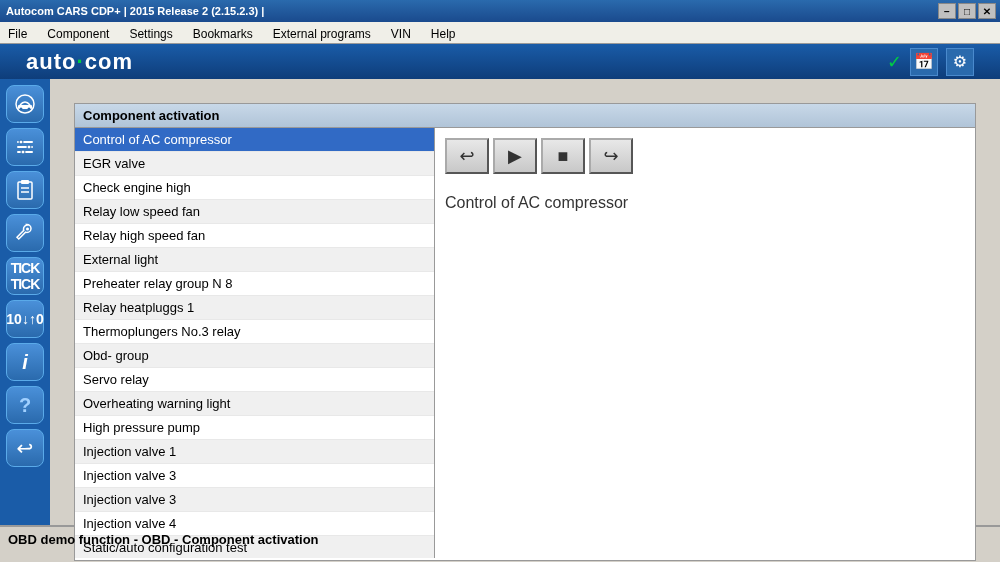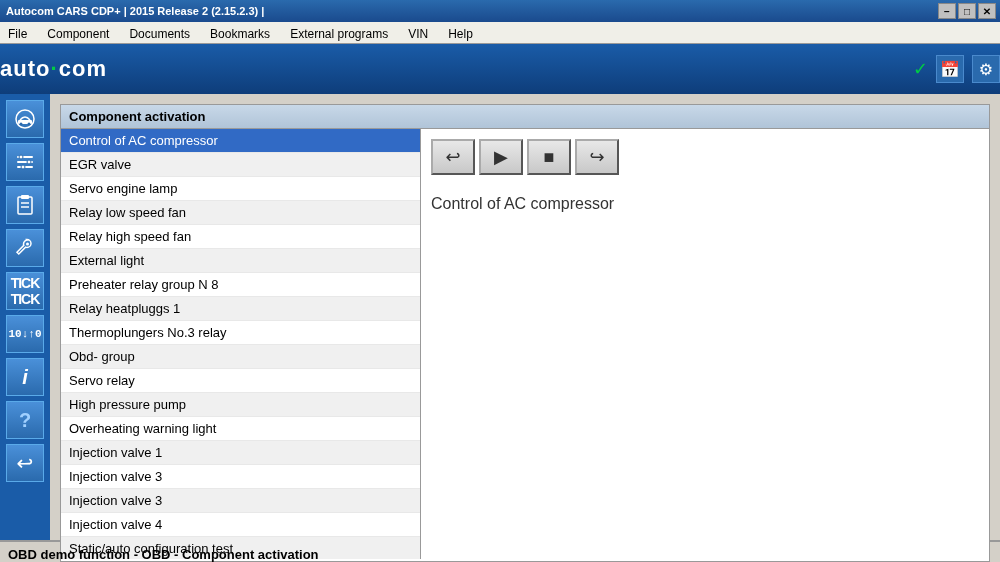--- a/index.html
+++ b/index.html
@@ -34,25 +34,25 @@
       align-items: flex-end;
       padding: 0 4px;
       border-bottom: 1px solid #999;
       font-size: 12px;
       gap: 12px;
     }
     .menu-item { cursor: pointer; padding: 2px 4px; }
 
     
     #header {
-      height: 50px;
+      height: 35px;
       background: linear-gradient(to bottom, #1a5ca8, #0e3d7a);
       display: flex;
       align-items: center;
-      padding: 0 0;
+      padding: 0 26px;
       justify-content: space-between;
     }
     #logo {
       color: white;
       font-size: 22px;
       font-weight: bold;
       letter-spacing: 1px;
     }
     #logo span { color: #00cc44; }
     #header-icons { display: flex; gap: 8px; align-items: center; }
@@ -79,29 +79,29 @@
       display: flex;
       flex-direction: column;
       align-items: center;
       padding: 6px 4px;
       gap: 5px;
     }
     .sidebar-btn {
       width: 38px; height: 38px;
       background: linear-gradient(to bottom, #4a90d9, #2a6aad);
       border: 1px solid #5aaae9;
-      border-radius: 0;
+      border-radius: 8px;
       display: flex; align-items: center; justify-content: center;
       cursor: pointer; color: white; font-size: 18px;
     }
 
     
     #content {
       flex: 1;
-      padding: 10px;
+      padding: 24px;
       display: flex;
       flex-direction: column;
     }
     #panel {
       flex: 1;
       background: white;
       border: 1px solid #999;
     }
     #panel-header {
       background: linear-gradient(to bottom, #c8d8e8, #b0c4d8);
@@ -181,21 +181,21 @@
   <div id="titlebar-controls">
     <div class="title-btn">−</div>
     <div class="title-btn">□</div>
     <div class="title-btn">✕</div>
   </div>
 </div>
 
 <div id="menubar">
   <span class="menu-item">File</span>
   <span class="menu-item">Component</span>
-  <span class="menu-item">Documents</span>
+  <span class="menu-item">Settings</span>
   <span class="menu-item">Bookmarks</span>
   <span class="menu-item">External programs</span>
   <span class="menu-item">VIN</span>
   <span class="menu-item">Help</span>
 </div>
 
 <div id="header">
   <div id="logo">
     auto<span>·</span>com
   </div>
@@ -236,47 +236,47 @@
           <line x1="8" y1="14" x2="16" y2="14" stroke="white" stroke-width="1.5"></line>
         </svg>
     </div>
     <div class="sidebar-btn">
       <svg width="24" height="24" viewBox="0 0 24 24" fill="none">
           <path d="M14.5 4a4 4 0 0 0-4 4c0 .5.1 1 .3 1.4L4 16.2 5.8 18l6.8-6.8c.4.2.9.3 1.4.3a4 4 0 0 0 0-8z" stroke="white" stroke-width="1.5" fill="none"></path>
           <circle cx="14.5" cy="8" r="1.5" fill="white"></circle>
         </svg>
     </div>
     <div class="sidebar-btn" style="font-size:14px; font-weight:bold; letter-spacing:-1px;">TICK<br>TICK</div>
-    <div class="sidebar-btn" style="font-size:11px; font-weight:bold;font-family:Liberation Mono, monospace;">10↓↑0</div>
+    <div class="sidebar-btn" style="font-size:14px; font-weight:bold;">10↓↑0</div>
     <div class="sidebar-btn" style="font-size:20px; font-style:italic; font-weight:bold;">i</div>
     <div class="sidebar-btn" style="font-size:20px; font-weight:bold; color:#a0d0ff;">?</div>
     <div class="sidebar-btn" style="font-size:20px;">↩</div>
   </div>
 
   <div id="content">
     <div id="panel">
       <div id="panel-header">
         <span>Component activation</span>
       </div>
       <div id="panel-body">
 
         <div id="component-list">
         <div class="list-item selected">Control of AC compressor</div>
             <div class="list-item">EGR valve</div>
-            <div class="list-item">Servo engine lamp</div>
+            <div class="list-item">Check engine high</div>
             <div class="list-item">Relay low speed fan</div>
             <div class="list-item">Relay high speed fan</div>
             <div class="list-item">External light</div>
             <div class="list-item">Preheater relay group N 8</div>
             <div class="list-item">Relay heatpluggs 1</div>
             <div class="list-item">Thermoplungers No.3 relay</div>
             <div class="list-item">Obd- group</div>
             <div class="list-item">Servo relay</div>
+            <div class="list-item">Overheating warning light</div>
             <div class="list-item">High pressure pump</div>
-            <div class="list-item">Overheating warning light</div>
             <div class="list-item">Injection valve 1</div>
             <div class="list-item">Injection valve 3</div>
             <div class="list-item">Injection valve 3</div>
             <div class="list-item">Injection valve 4</div>
             <div class="list-item">Static/auto configuration test</div>
           </div>
 
         <div id="right-panel">
           <div id="control-buttons">
             <div class="ctrl-btn">↩</div>

